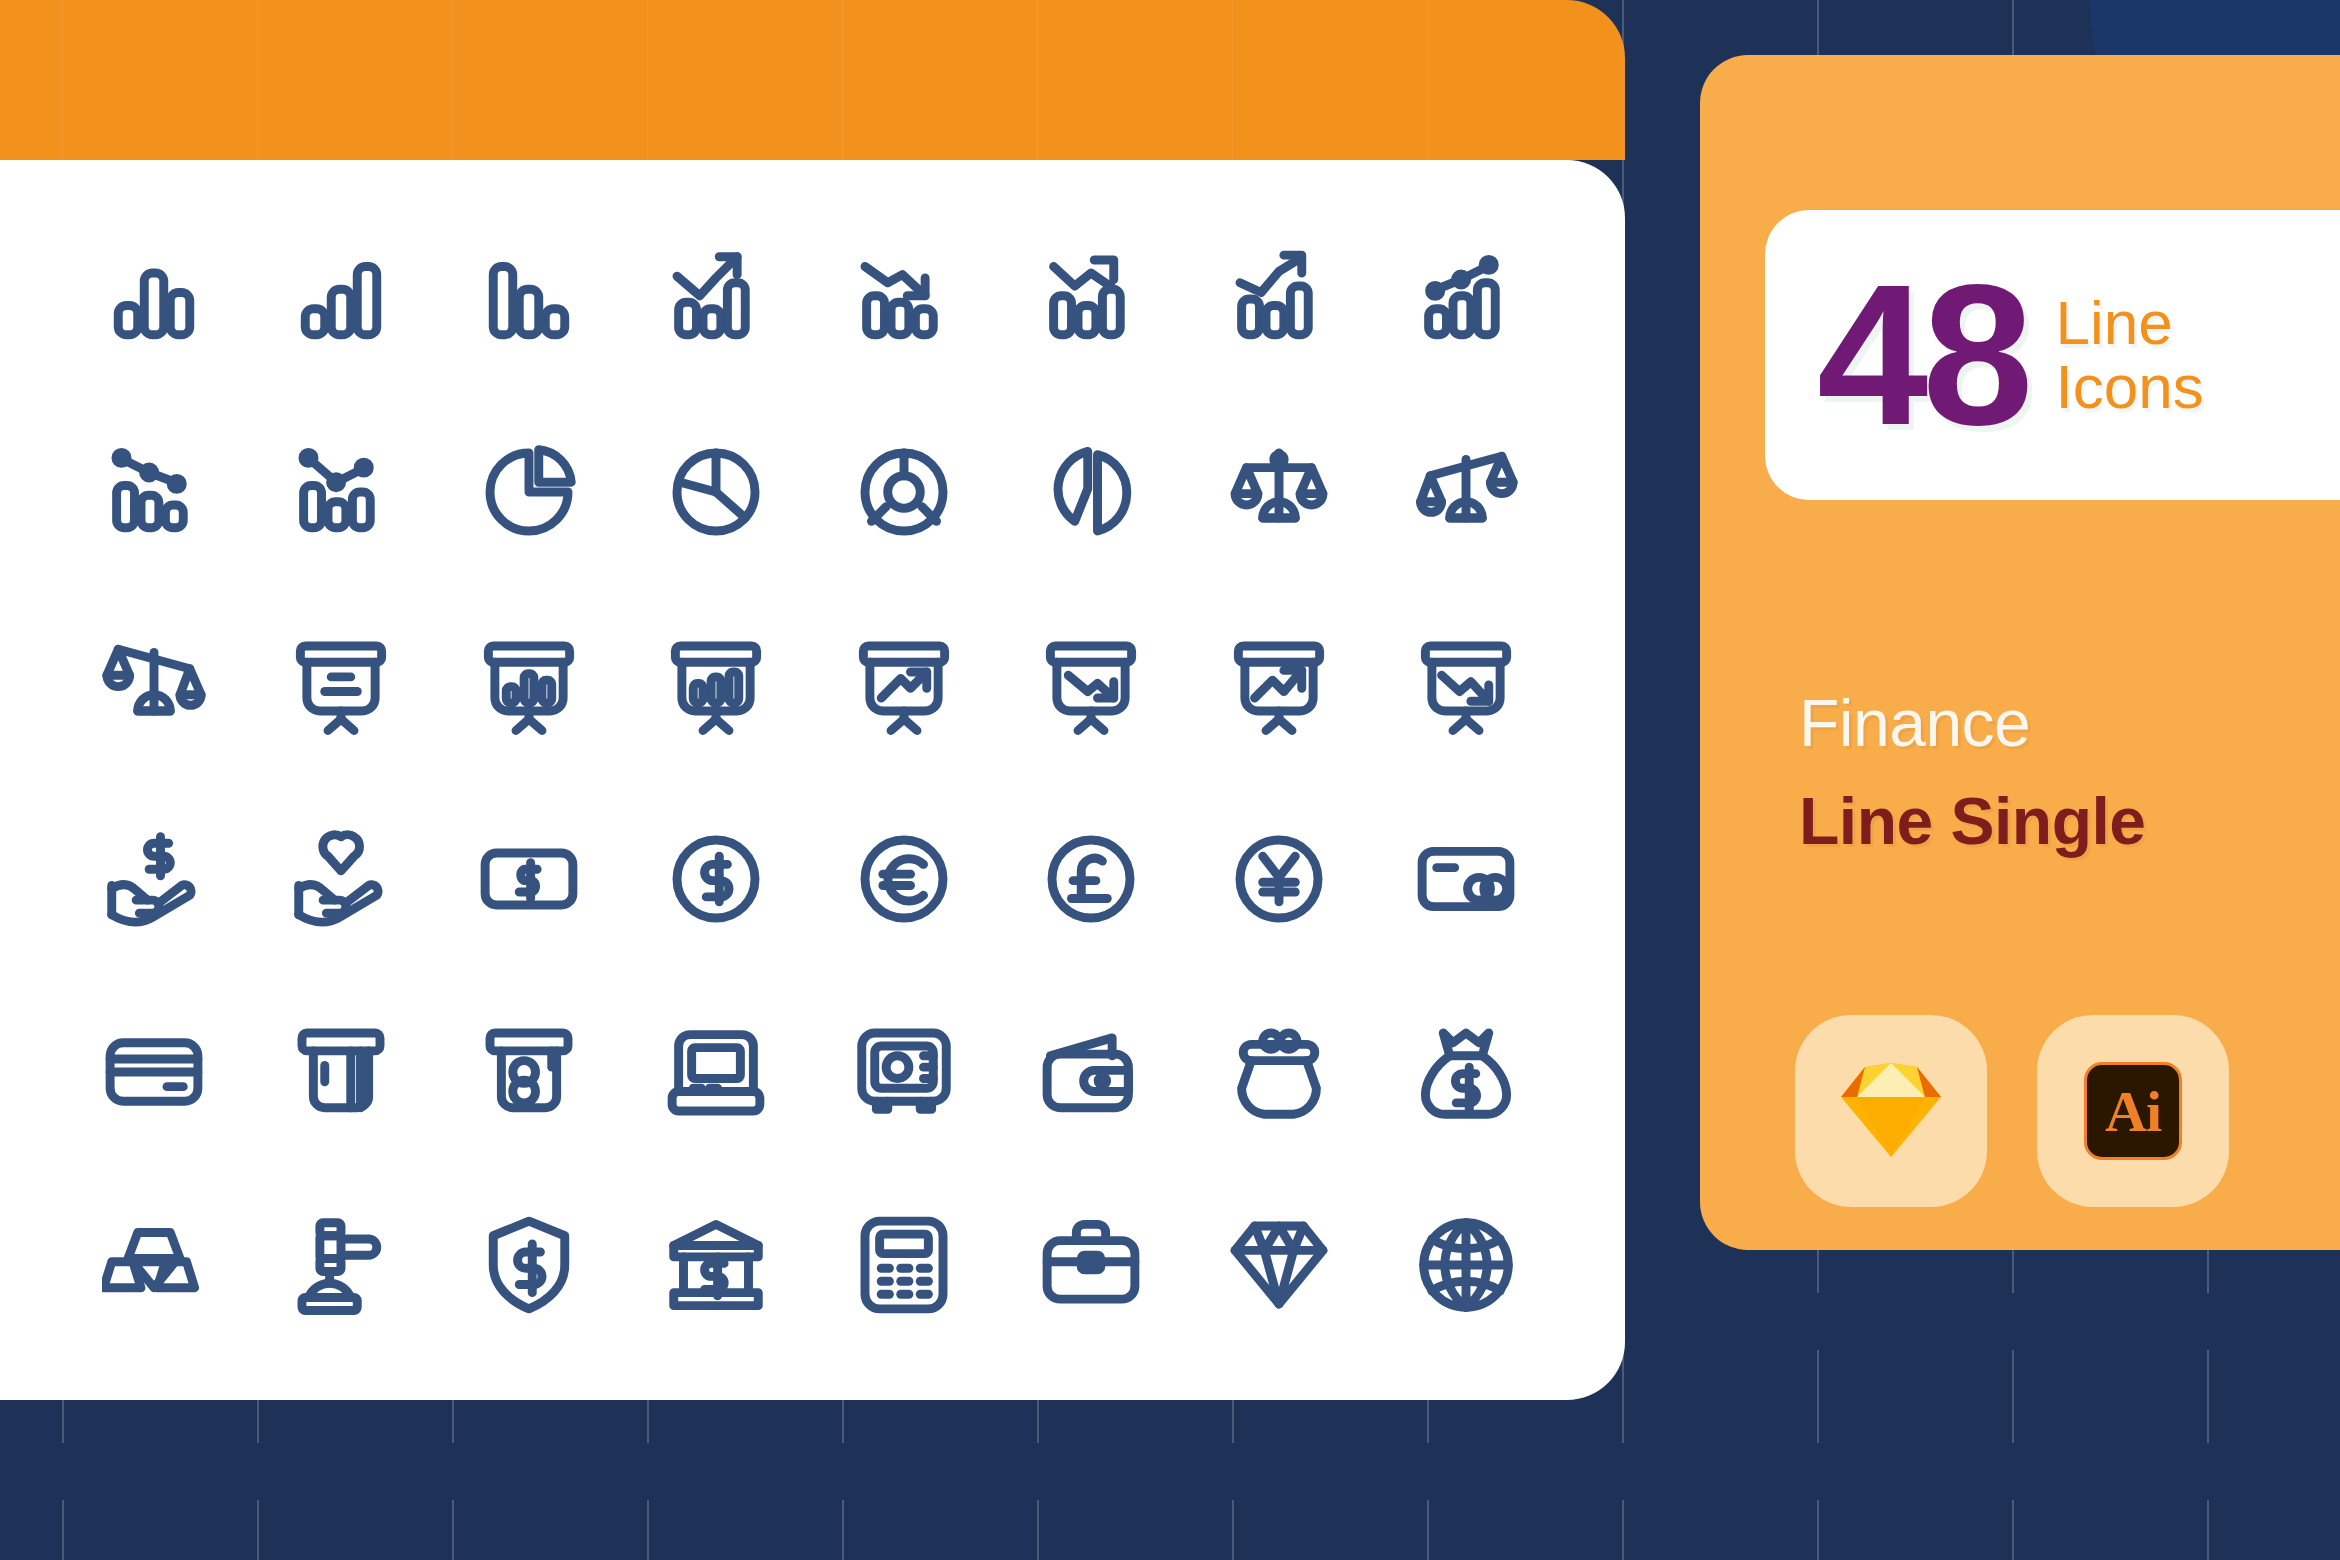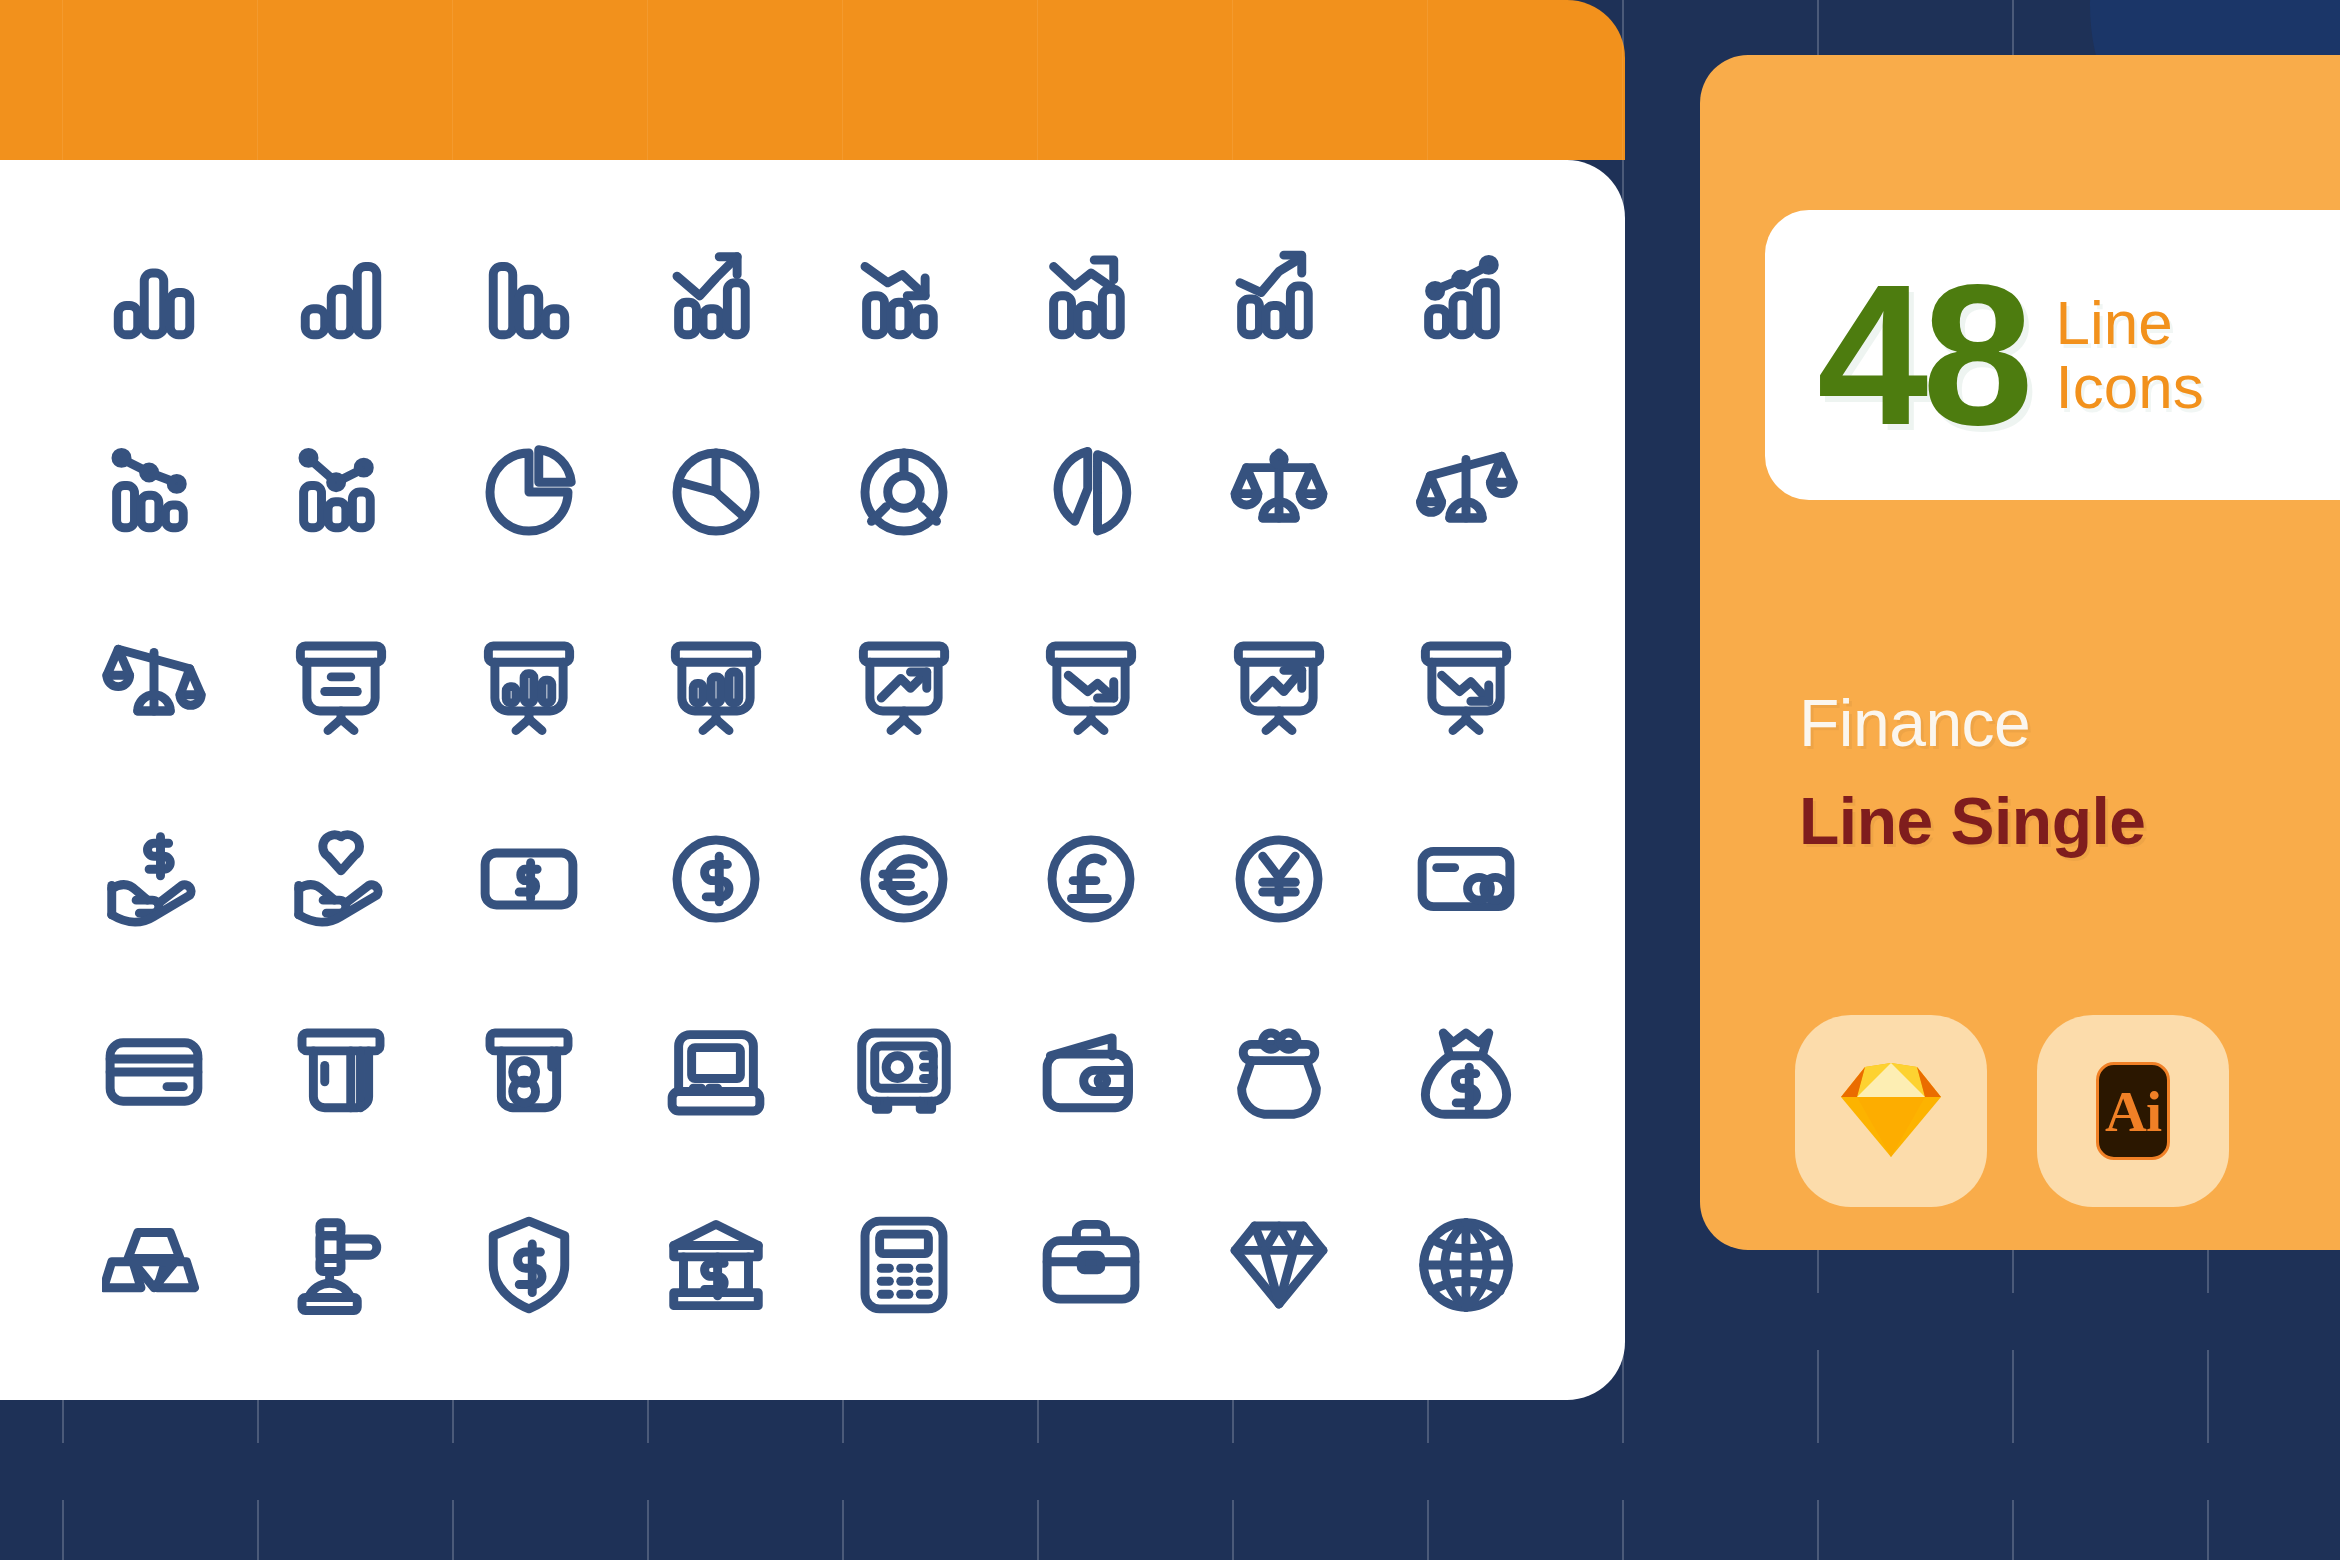--- a/index.html
+++ b/index.html
@@ -50,21 +50,21 @@
   .side-panel {
     position:absolute; left:1700px; top:55px; width:700px; height:1195px;
     background:#f9ac4a; border-radius:48px; z-index:4;
   }
   .total-card {
     position:absolute; left:65px; top:155px; width:700px; height:290px;
     background:#ffffff; border-top-left-radius:44px; border-bottom-left-radius:44px;
     display:flex; align-items:center; padding-left:52px; gap:28px;
   }
   .total-number {
-    font-size:200px; font-weight:bold; color:#4d7c0f; line-height:.86;
+    font-size:200px; font-weight:bold; color:#701a75; line-height:.86;
     letter-spacing:-6px;
     text-shadow:5px 6px 0 rgba(120,170,150,.13);
   }
   .total-label {
     font-size:62px; color:#f2911c; line-height:1.04; font-weight:normal;
     text-shadow:3px 4px 0 rgba(120,170,150,.10);
   }
 
   .pack-title { position:absolute; left:70px; top:635px;margin-left:29px; }
   .pack-title .line1 {
@@ -75,21 +75,21 @@
     font-size:66px; color:#7f1d1d; font-weight:bold; line-height:1.0;
     margin-top:32px; letter-spacing:-.5px; text-shadow:3px 3px 0 rgba(0,0,0,.045);
   }
 
   .badge-row { position:absolute; left:1795px; top:1015px; display:flex; gap:50px; z-index:5; }
   .badge {
     width:192px; height:192px; border-radius:56px; background:#fcdcab;
     display:flex; align-items:center; justify-content:center;
   }
   .ai-box {
-    width:74px; height:98px; border-radius:18px; background:#2b1700;
+    width:98px; height:98px; border-radius:18px; background:#2b1700;
     border:3px solid #f08026; display:flex; align-items:center; justify-content:center;
     color:#f08026; font-size:58px; font-weight:bold; letter-spacing:-1px;
     font-family:"Liberation Serif", serif;
   }
 </style>
 </head>
 <body>
 
 <div class="bg-grid">
   <div class="bg-vline" style="left:62px"></div>

